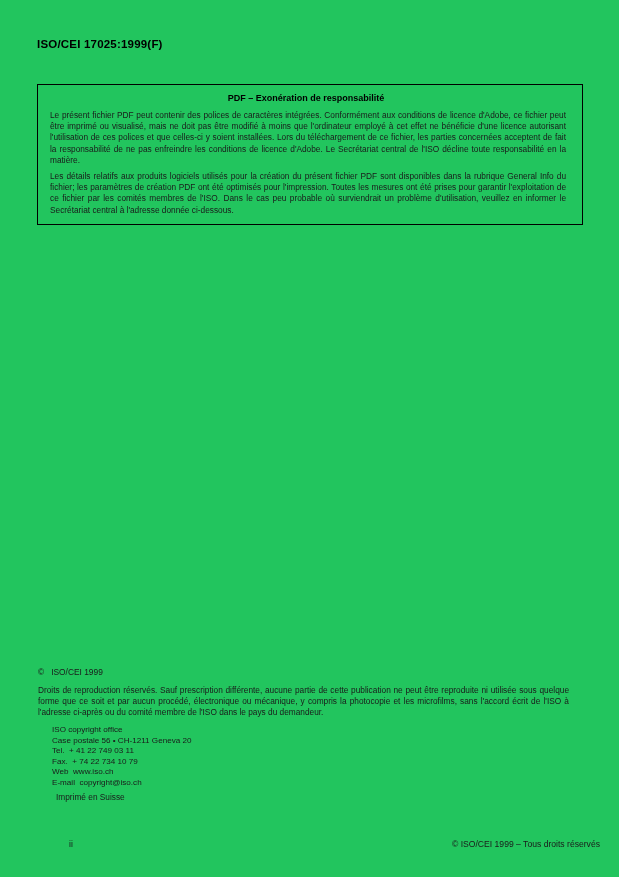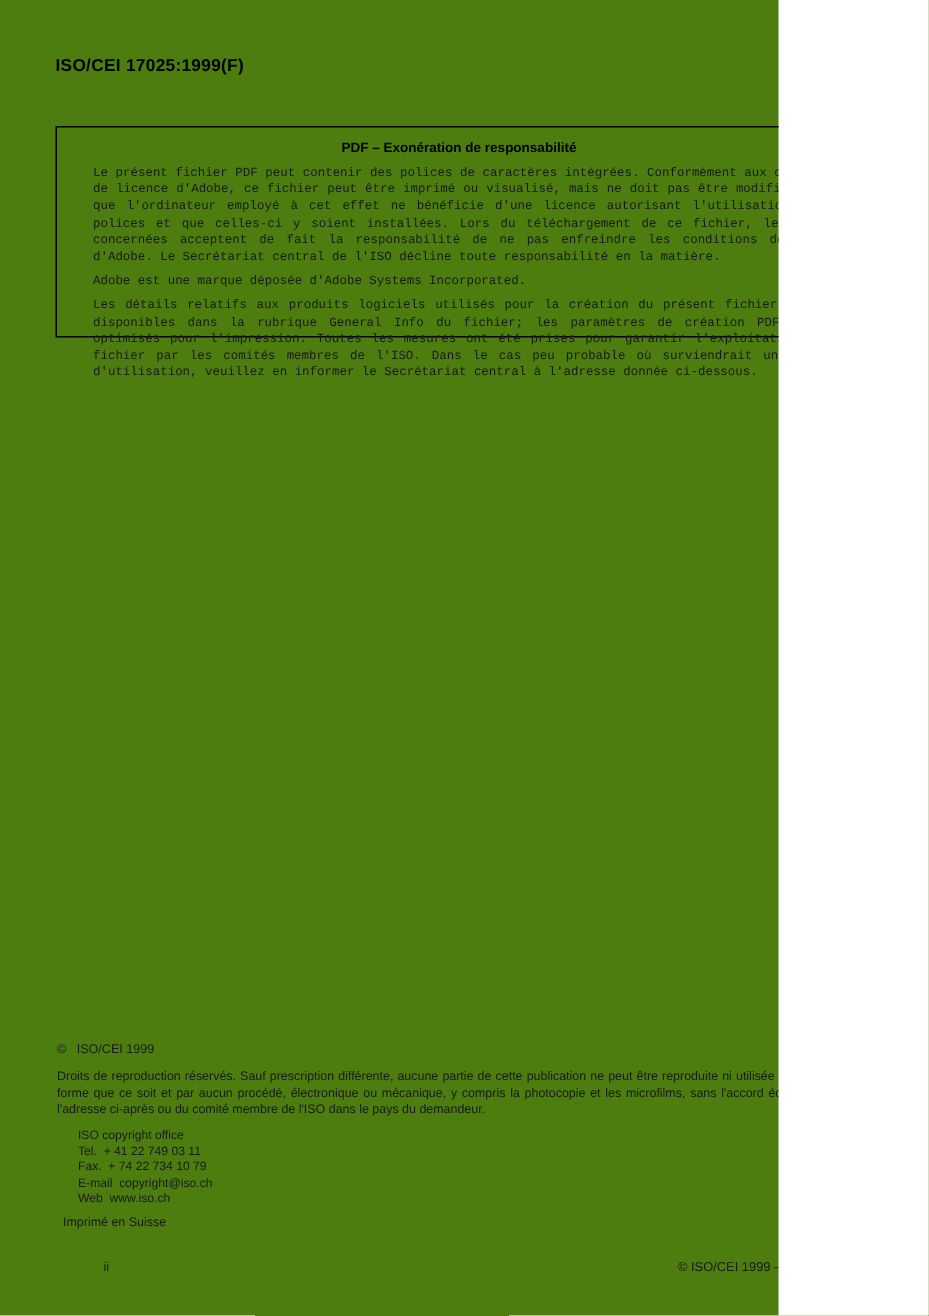--- a/index.html
+++ b/index.html
@@ -2,23 +2,23 @@
 <html><head>
 <meta charset="utf-8">
 <style>
   html, body {
     margin: 0;
     padding: 0;
     background: #ffffff;
   }
   .page {
     position: relative;
-    width: 519px;
+    width: 619px;
     height: 877px;
-    background: #4d7c0f;
+    background: #22c55e;
     font-family: "Liberation Sans", sans-serif;
     color: #111111;
     overflow: hidden;
   }
 
   
   .doc-header {
     position: absolute;
     left: 37px;
     top: 38px;
@@ -40,36 +40,35 @@
     padding: 6px 16px 0 8px;
   }
   .disclaimer-title {
     text-align: center;
     font-weight: bold;
     font-size: 9px;
     margin: 2px 0 7px 0;
     color: #000000;
   }
   .disclaimer-box p {
-    margin: 0 0 5px 16px;
+    margin: 0 0 5px 4px;
     font-size: 8.3px;
     line-height: 11.2px;
     color: #1a1a1a;
-    font-family: Liberation Mono, monospace;
   }
   .just {
     text-align: justify;
     text-justify: inter-word;
   }
 
   
   .copyright-section {
     position: absolute;
     left: 38px;
-    top: 694px;
+    top: 667px;
     width: 531px;
   }
   .copyright-notice {
     font-size: 8.4px;
     white-space: pre;
     margin-bottom: 8px;
     color: #1a1a1a;
   }
   .rights-text {
     margin: 0 0 7px 0;
@@ -81,21 +80,21 @@
     margin-left: 14px;
     font-size: 8.1px;
     line-height: 10.5px;
     color: #1a1a1a;
   }
   .address-line {
     white-space: pre;
   }
   .printed-in {
     margin-top: 4px;
-    margin-left: 4px;
+    margin-left: 18px;
     font-size: 8.3px;
     color: #1a1a1a;
   }
 
   
   .page-footer {
     position: absolute;
     left: 52px;
     top: 839px;
     width: 531px;
@@ -110,33 +109,33 @@
 </head>
 <body>
 
 <div class="page">
 
   <div class="doc-header">ISO/CEI 17025:1999(F)</div>
 
   <div class="disclaimer-box">
     <div class="disclaimer-title">PDF – Exonération de responsabilité</div>
     <p class="just">Le présent fichier PDF peut contenir des polices de caractères intégrées. Conformément aux conditions de licence d'Adobe, ce fichier peut être imprimé ou visualisé, mais ne doit pas être modifié à moins que l'ordinateur employé à cet effet ne bénéficie d'une licence autorisant l'utilisation de ces polices et que celles-ci y soient installées. Lors du téléchargement de ce fichier, les parties concernées acceptent de fait la responsabilité de ne pas enfreindre les conditions de licence d'Adobe. Le Secrétariat central de l'ISO décline toute responsabilité en la matière.</p>
-    <p>Adobe est une marque déposée d'Adobe Systems Incorporated.</p>
     <p class="just">Les détails relatifs aux produits logiciels utilisés pour la création du présent fichier PDF sont disponibles dans la rubrique General Info du fichier; les paramètres de création PDF ont été optimisés pour l'impression. Toutes les mesures ont été prises pour garantir l'exploitation de ce fichier par les comités membres de l'ISO. Dans le cas peu probable où surviendrait un problème d'utilisation, veuillez en informer le Secrétariat central à l'adresse donnée ci-dessous.</p>
   </div>
 
   <div class="copyright-section">
     <div class="copyright-notice">©   ISO/CEI 1999</div>
     <p class="rights-text just">Droits de reproduction réservés. Sauf prescription différente, aucune partie de cette publication ne peut être reproduite ni utilisée sous quelque forme que ce soit et par aucun procédé, électronique ou mécanique, y compris la photocopie et les microfilms, sans l'accord écrit de l'ISO à l'adresse ci-après ou du comité membre de l'ISO dans le pays du demandeur.</p>
     <div class="address-block">
       <div class="address-line">ISO copyright office</div>
+      <div class="address-line">Case postale 56 • CH-1211 Geneva 20</div>
       <div class="address-line">Tel.  + 41 22 749 03 11</div>
       <div class="address-line">Fax.  + 74 22 734 10 79</div>
+      <div class="address-line">Web  www.iso.ch</div>
       <div class="address-line">E-mail  copyright@iso.ch</div>
-      <div class="address-line">Web  www.iso.ch</div>
     </div>
     <div class="printed-in">Imprimé en Suisse</div>
   </div>
 
   <div class="page-footer">
     <span>ii</span>
     <span>© ISO/CEI 1999 – Tous droits réservés</span>
   </div>
 
 </div>

